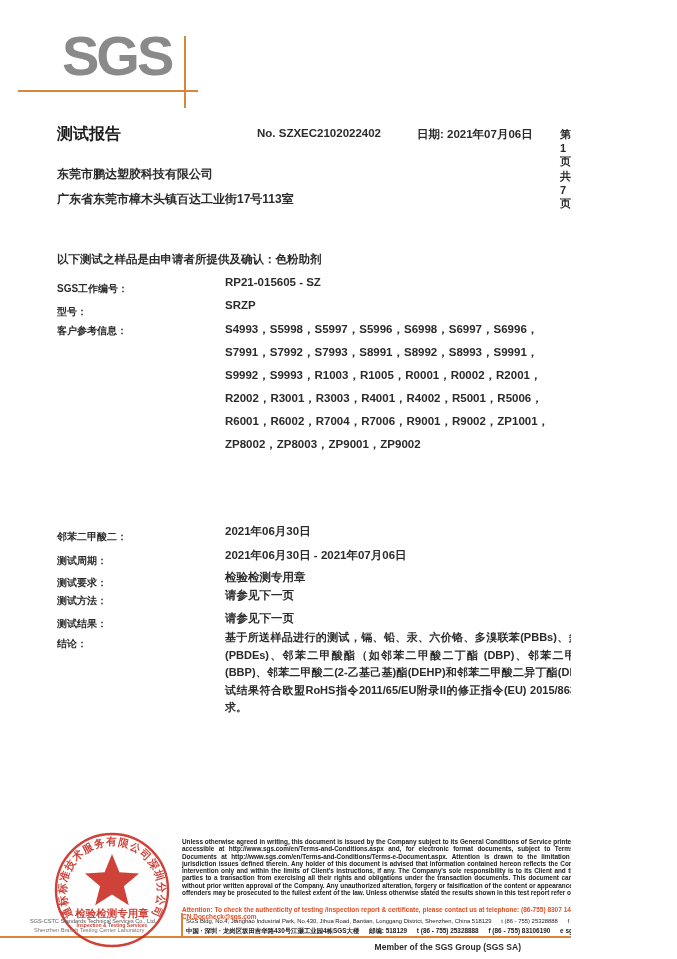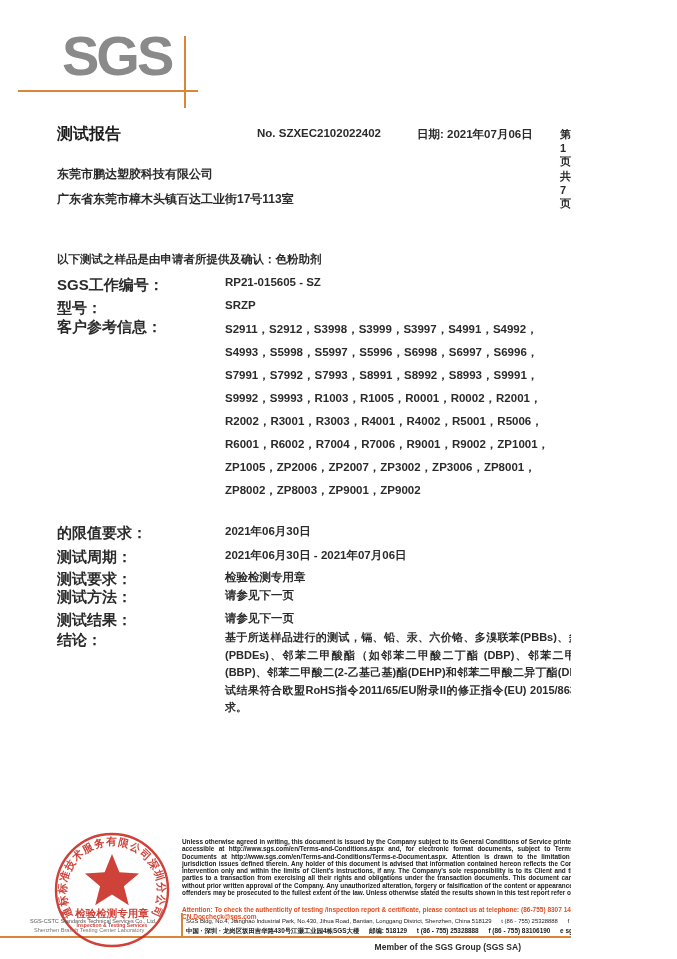--- a/index.html
+++ b/index.html
@@ -18,21 +18,21 @@
   .hdr-no    { position:absolute; left:233px; top:127px; font-size:11.5px; font-weight:600;padding-left:24px; }
   .hdr-date  { position:absolute; left:417px; top:127px; font-size:11.5px; font-weight:600; }
   .hdr-page  { position:absolute; left:560px; top:127px; font-size:11px; font-weight:600; }
 
   
   .company  { position:absolute; left:57px; top:166px; font-size:12px; font-weight:700;text-align:center; }
   .address  { position:absolute; left:57px; top:191px; font-size:12px; font-weight:700; }
 
   
   .intro { position:absolute; left:57px; top:252px; font-size:11.5px; font-weight:600; }
-  .lbl { position:absolute; left:57px; font-size:15px; font-weight:600; }
+  .lbl { position:absolute; left:57px; font-size:10px; font-weight:600;margin-top:6px; }
   .val { position:absolute; left:225px; font-size:11.5px; font-weight:600; }
   .ref-lines div { height:23px; line-height:23px; }
   .conclusion { position:absolute; left:225px; top:629px; width:400px; font-size:11px;
                 font-weight:600; line-height:17.5px; text-align:justify; }
 
   
   .disclaimer { position:absolute; left:182px; top:838px; width:493px; font-size:6.4px;
                 line-height:7.3px; text-align:justify; color:#1a1a1a; font-weight:600; }
   .attention  { position:absolute; left:182px; top:906px; width:493px; font-size:6.5px;
                 line-height:7.3px; font-weight:700; color:#e04f23; }
@@ -67,31 +67,29 @@
   <div class="intro">以下测试之样品是由申请者所提供及确认：色粉助剂</div>
 
   <div class="lbl" style="top:276px">SGS工作编号：</div>
   <div class="val" style="top:276px">RP21-015605 - SZ</div>
 
   <div class="lbl" style="top:299px">型号：</div>
   <div class="val" style="top:299px">SRZP</div>
 
   <div class="lbl" style="top:318px">客户参考信息：</div>
   <div class="val ref-lines" style="top:318px">
-    <div>S2911，S2912，S3998，S3999，S3997，S4991，S4992，</div>
     <div>S4993，S5998，S5997，S5996，S6998，S6997，S6996，</div>
     <div>S7991，S7992，S7993，S8991，S8992，S8993，S9991，</div>
     <div>S9992，S9993，R1003，R1005，R0001，R0002，R2001，</div>
     <div>R2002，R3001，R3003，R4001，R4002，R5001，R5006，</div>
     <div>R6001，R6002，R7004，R7006，R9001，R9002，ZP1001，</div>
-    <div>ZP1005，ZP2006，ZP2007，ZP3002，ZP3006，ZP8001，</div>
     <div>ZP8002，ZP8003，ZP9001，ZP9002</div>
   </div>
 
-  <div class="lbl" style="top:524px">的限值要求：</div>
+  <div class="lbl" style="top:524px">邻苯二甲酸二：</div>
   <div class="val" style="top:524px">2021年06月30日</div>
 
   <div class="lbl" style="top:548px">测试周期：</div>
   <div class="val" style="top:548px">2021年06月30日 - 2021年07月06日</div>
 
   <div class="lbl" style="top:570px">测试要求：</div>
   <div class="val" style="top:570px">检验检测专用章</div>
 
   <div class="lbl" style="top:588px">测试方法：</div>
   <div class="val" style="top:588px">请参见下一页</div>

